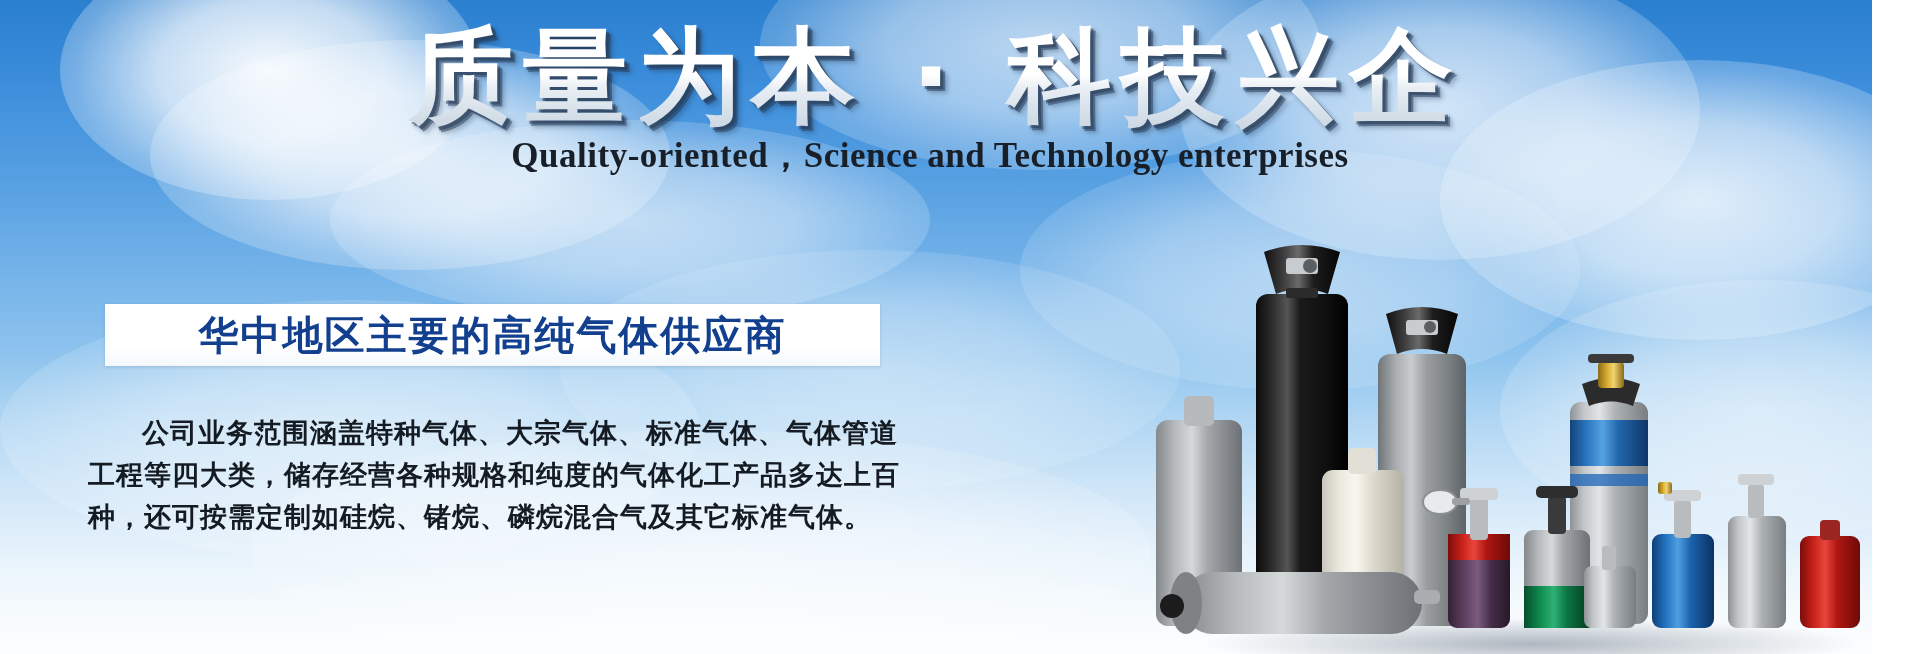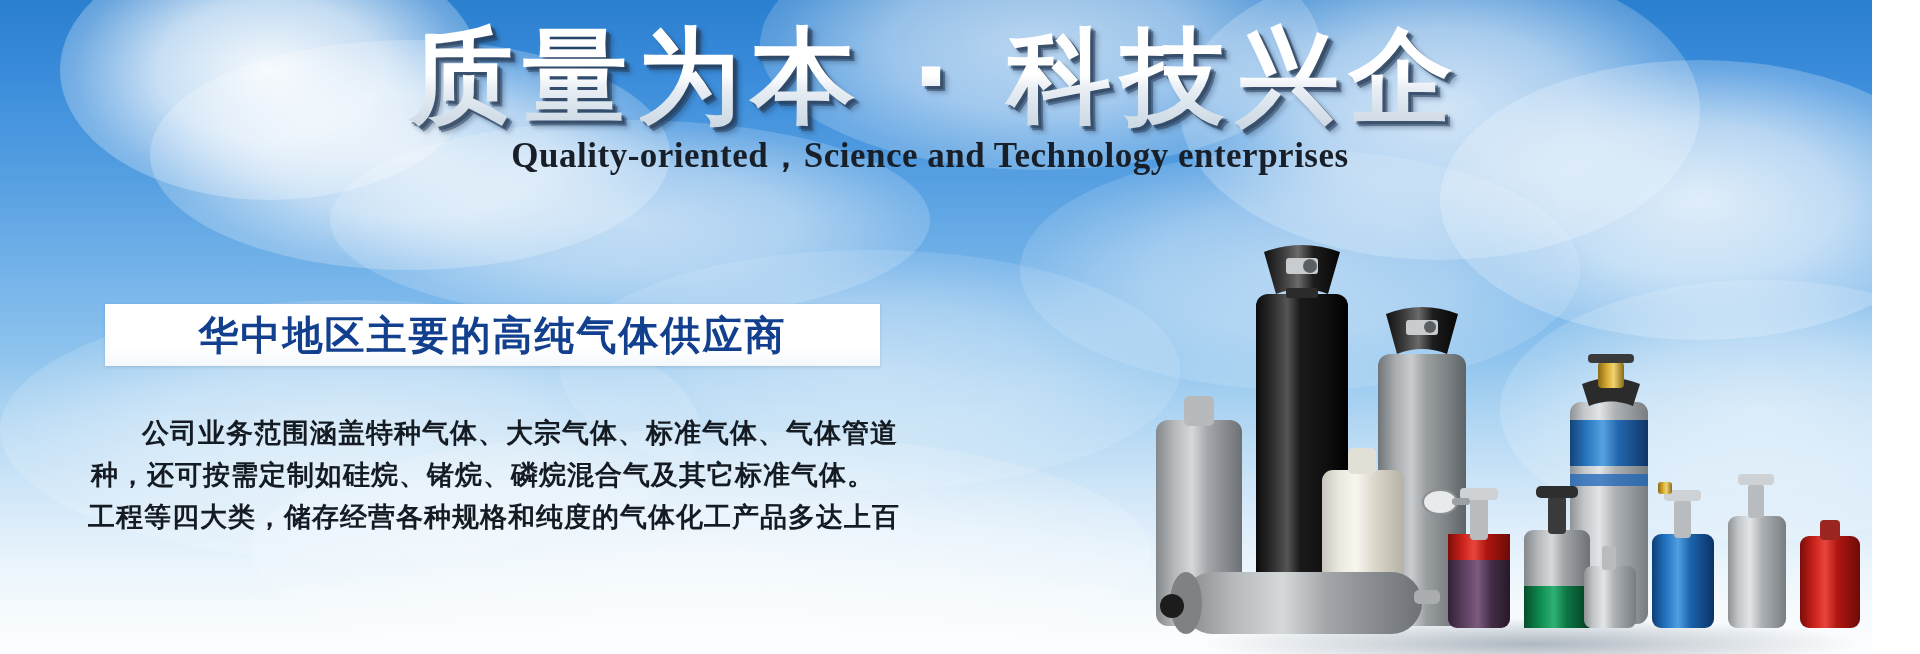--- a/index.html
+++ b/index.html
@@ -130,21 +130,20 @@
     position: absolute;
     left: 88px;
     top: 412px;
     width: 790px;
     font-family: "Liberation Serif", "DejaVu Serif", serif;
     font-weight: 700;
     font-size: 27px;
     line-height: 42px;
     letter-spacing: 1px;
     color: #151b22;
-    text-align: center;
   }
   .bodytext .ln { display: block; white-space: nowrap; }
   .bodytext .indent { padding-left: 54px; }
 
   
   #cylinders {
     position: absolute;
     right: 0;
     bottom: 0;
     width: 720px;
@@ -174,22 +173,22 @@
   <div class="headline">质量为本 · 科技兴企</div>
 
   <div class="subhead">Quality-oriented，Science and Technology enterprises</div>
 
   <div class="whitebox">
     <span class="whitebox-text">华中地区主要的高纯气体供应商</span>
   </div>
 
   <div class="bodytext">
     <span class="ln indent">公司业务范围涵盖特种气体、大宗气体、标准气体、气体管道</span>
+    <span class="ln">工程等四大类，储存经营各种规格和纯度的气体化工产品多达上百</span>
     <span class="ln">种，还可按需定制如硅烷、锗烷、磷烷混合气及其它标准气体。</span>
-    <span class="ln">工程等四大类，储存经营各种规格和纯度的气体化工产品多达上百</span>
   </div>
 
   <div id="cylinders">
     <svg viewBox="0 0 720 420" xmlns="http://www.w3.org/2000/svg" aria-hidden="true">
       <defs>
         <linearGradient id="gBlack" x1="0" y1="0" x2="1" y2="0">
           <stop offset="0%" stop-color="#0a0a0a"></stop>
           <stop offset="18%" stop-color="#2e2e2e"></stop>
           <stop offset="34%" stop-color="#555"></stop>
           <stop offset="48%" stop-color="#1a1a1a"></stop>

